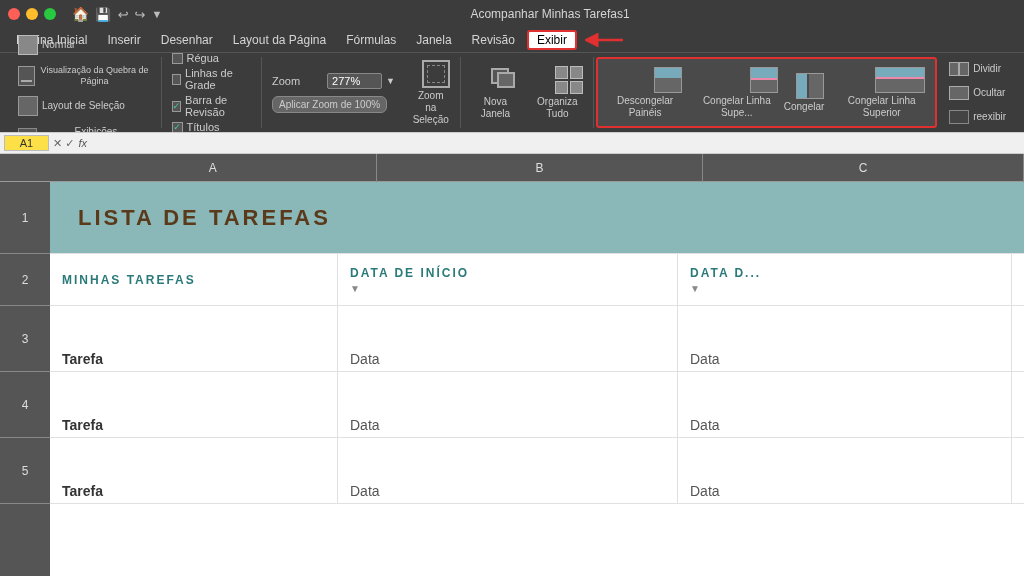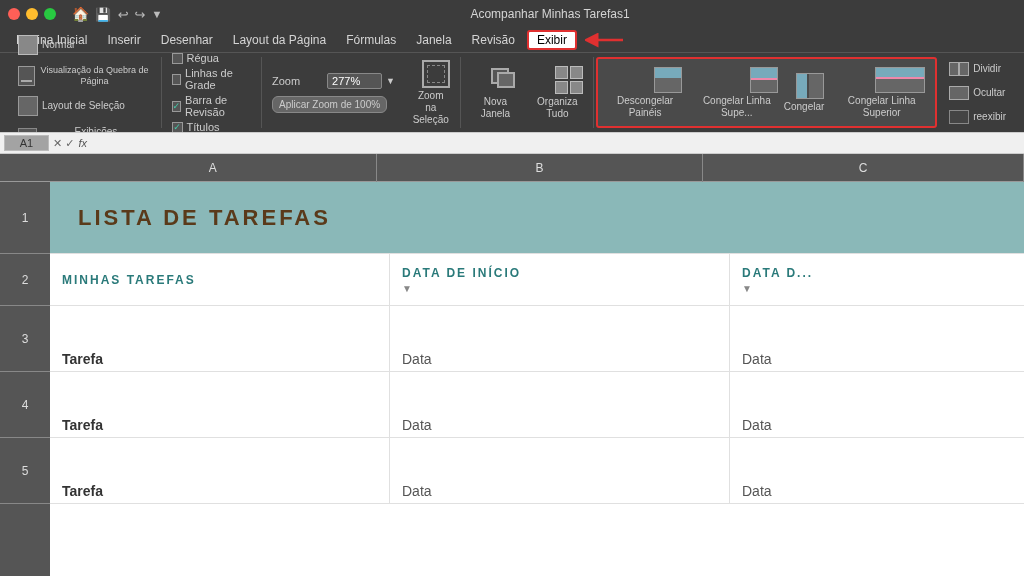--- a/index.html
+++ b/index.html
@@ -100,21 +100,21 @@
       background: #f0f0f0;
       height: 22px;
       display: flex;
       align-items: center;
       padding: 0 4px;
       border-top: 1px solid #ccc;
       border-bottom: 1px solid #ccc;
       gap: 4px;
     }
     .cell-ref {
-      width: 45px; background: #a3a3a3; border: 1px solid #bbb;
+      width: 45px; background: #fde047; border: 1px solid #bbb;
       font-size: 11px; padding: 1px 3px; text-align: center; color: #333;
     }
     .formula-dividers { display: flex; gap: 3px; color: #666; font-size: 11px; align-items: center; }
     .fx-label { font-size: 11px; color: #555; font-style: italic; }
     .formula-input { flex: 1; background: transparent; border: none; font-size: 12px; color: #333; outline: none; }
 
     
     .col-headers {
       display: flex;
       background: #555;
@@ -143,21 +143,21 @@
     }
 
     .grid { flex: 1; display: flex; flex-direction: column; background: #fff; }
     .grid-row { display: flex; border-bottom: 1px solid #e0e0e0; }
     .grid-cell {
       border-right: 1px solid #e0e0e0;
       padding: 4px 12px;
       font-size: 13px; color: #333;
       display: flex; align-items: flex-end;
     }
-    .cell-a { width: 340px; }
+    .cell-a { width: 288px; }
     .cell-b { width: 340px; }
     .cell-c { width: 334px; }
 
     
     .row-title { background: #8ab8b8; }
     .row-title .grid-cell { background: #8ab8b8; }
     .title-text {
       font-size: 22px; font-weight: bold; color: #5a3a1a;
       letter-spacing: 3px; padding: 8px 12px;
     }

